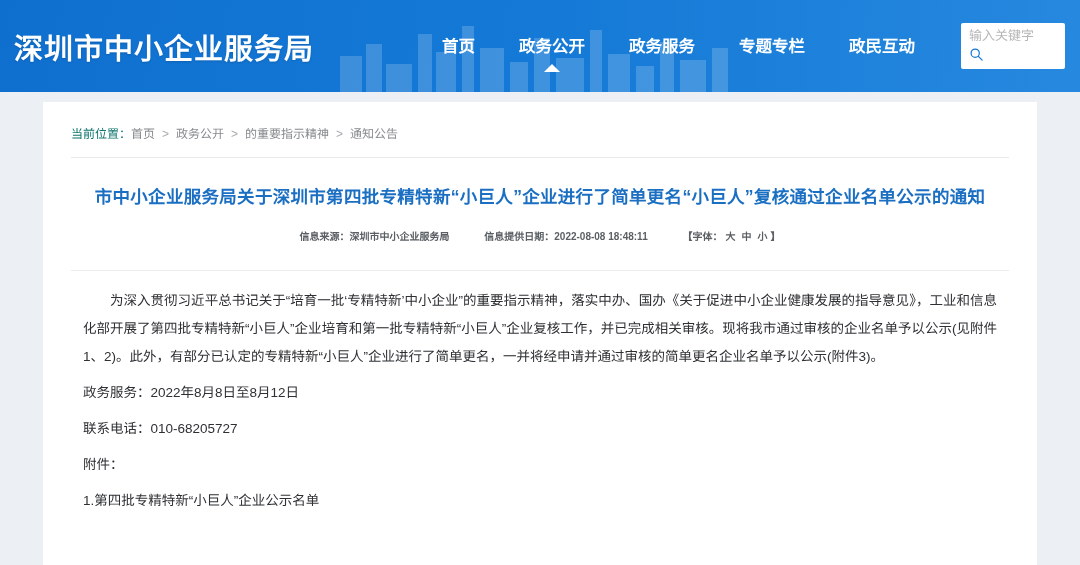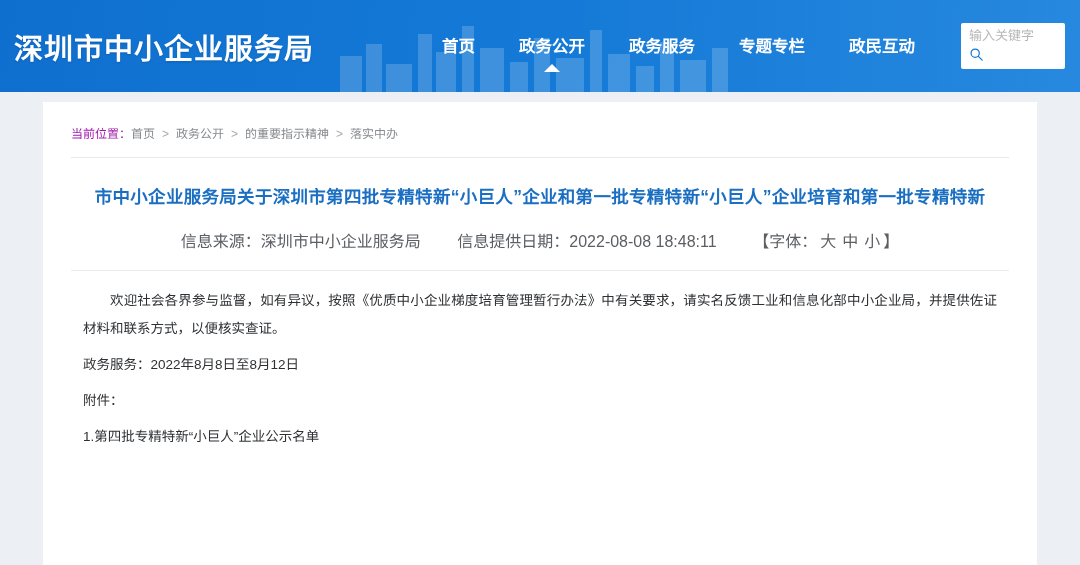--- a/index.html
+++ b/index.html
@@ -134,41 +134,42 @@
 
   .breadcrumb {
     font-size: 12px;
     color: #888b8f;
     padding: 22px 0 16px 0;
     margin: 0 28px;
     border-bottom: 1px solid #e9e9e9;
   }
   .breadcrumb .crumb { color: #888b8f; cursor: pointer; }
   .breadcrumb .sep { margin: 0 7px; color: #a8abae; }
-  .breadcrumb .label { color: #a21caf; margin-top: 28px; }
+  .breadcrumb .label { color: #0f766e; margin-top: 28px; }
 
   .doc-title {
     margin: 24px 40px 0 40px;
     text-align: center;
     color: #1b6fc2;
     font-size: 17.5px;
     font-weight: bold;
     line-height: 30px;
     letter-spacing: 0.3px;
   }
 
   .meta-line {
     margin-top: 16px;
     text-align: center;
-    font-size: 16px;
+    font-size: 10px;
     color: #5b5f63;
-    padding-bottom: 18px;
+    padding-bottom: 27px;
     border-bottom: 1px solid #ececec;
     margin-left: 28px;
     margin-right: 28px;
+    font-weight: bold;
   }
   .meta-line .meta-item { margin: 0 16px; white-space: nowrap; }
   .meta-line .fs-label { color: #5b5f63; }
   .meta-line .fs-opt { margin: 0 3px; cursor: pointer; }
 
   .article {
     margin: 0 40px;
     padding-top: 16px;
     color: #2e3033;
     font-size: 13.5px;
@@ -221,33 +222,34 @@
         <line x1="10" y1="10" x2="14" y2="14" stroke="#1277d4" stroke-width="1.3" stroke-linecap="round"></line>
       </svg>
     </div>
   </div>
 </div>
 
 <div class="page">
   <div class="content-card">
 
     <div class="breadcrumb">
-      <span class="label">当前位置：</span><span class="crumb">首页</span><span class="sep">&gt;</span><span class="crumb">政务公开</span><span class="sep">&gt;</span><span class="crumb">的重要指示精神</span><span class="sep">&gt;</span><span class="crumb">落实中办</span>
-    </div>
-
-    <div class="doc-title">市中小企业服务局关于深圳市第四批专精特新“小巨人”企业和第一批专精特新“小巨人”企业培育和第一批专精特新</div>
+      <span class="label">当前位置：</span><span class="crumb">首页</span><span class="sep">&gt;</span><span class="crumb">政务公开</span><span class="sep">&gt;</span><span class="crumb">的重要指示精神</span><span class="sep">&gt;</span><span class="crumb">通知公告</span>
+    </div>
+
+    <div class="doc-title">市中小企业服务局关于深圳市第四批专精特新“小巨人”企业进行了简单更名“小巨人”复核通过企业名单公示的通知</div>
 
     <div class="meta-line">
       <span class="meta-item"><span>信息来源：</span><span>深圳市中小企业服务局</span></span>
       <span class="meta-item"><span>信息提供日期：</span><span>2022-08-08 18:48:11</span></span>
       <span class="meta-item"><span class="fs-label">【字体：</span><span class="fs-opt">大</span><span class="fs-opt">中</span><span class="fs-opt">小</span><span class="fs-label">】</span></span>
     </div>
 
     <div class="article">
-      <p class="indent">欢迎社会各界参与监督，如有异议，按照《优质中小企业梯度培育管理暂行办法》中有关要求，请实名反馈工业和信息化部中小企业局，并提供佐证材料和联系方式，以便核实查证。</p>
+      <p class="indent">为深入贯彻习近平总书记关于“培育一批‘专精特新’中小企业”的重要指示精神，落实中办、国办《关于促进中小企业健康发展的指导意见》，工业和信息化部开展了第四批专精特新“小巨人”企业培育和第一批专精特新“小巨人”企业复核工作，并已完成相关审核。现将我市通过审核的企业名单予以公示(见附件1、2)。此外，有部分已认定的专精特新“小巨人”企业进行了简单更名，一并将经申请并通过审核的简单更名企业名单予以公示(附件3)。</p>
       <p>政务服务：2022年8月8日至8月12日</p>
+      <p>联系电话：010-68205727</p>
       <p>附件：</p>
       <p class="attach-item">1.第四批专精特新“小巨人”企业公示名单</p>
 
     </div>
 
   </div>
 </div>
 
 </body></html>

